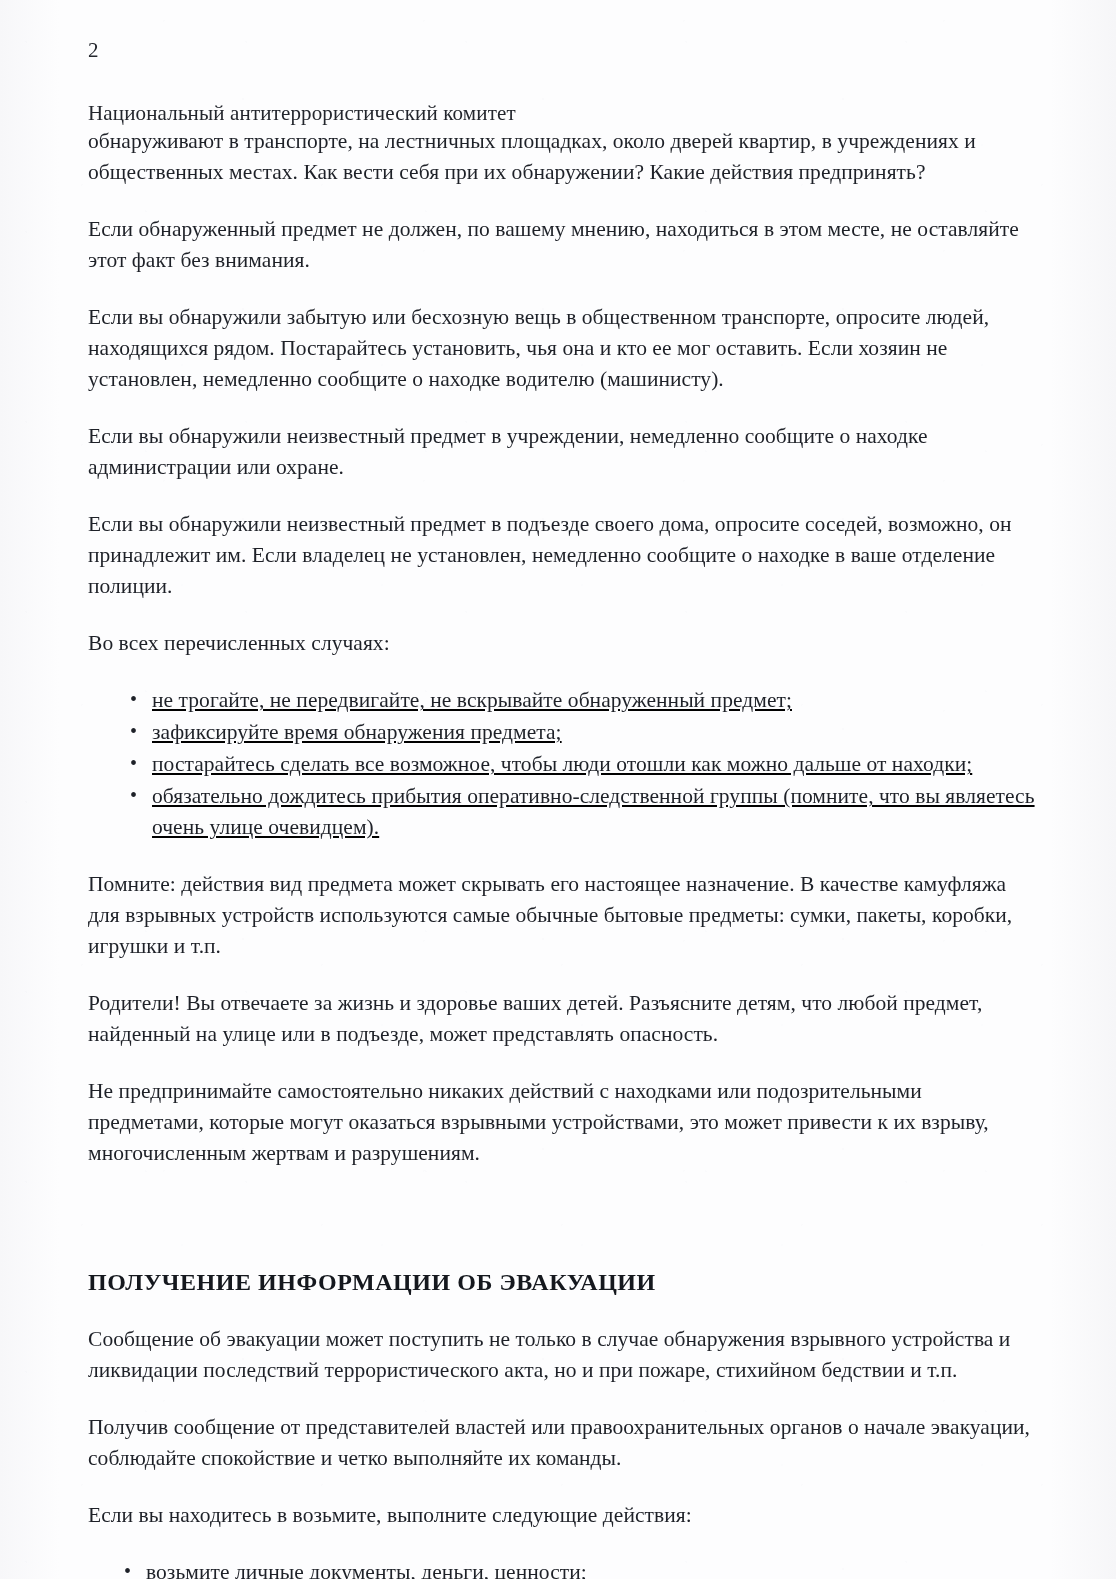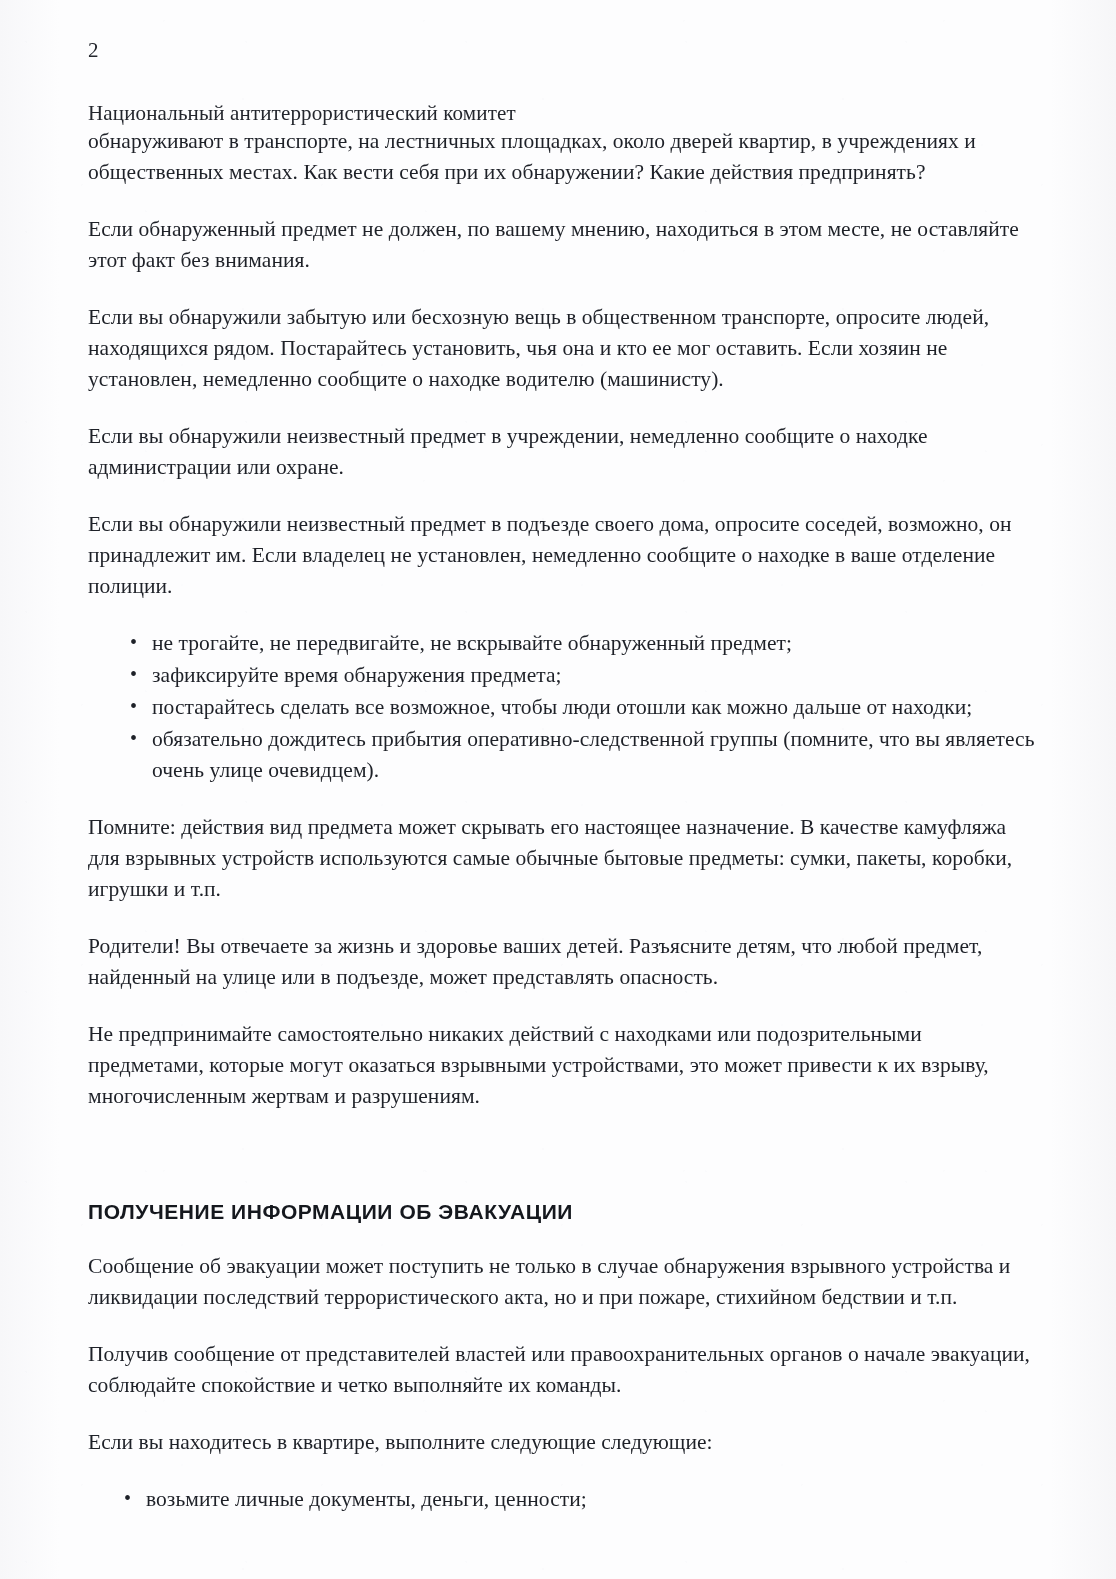--- a/index.html
+++ b/index.html
@@ -72,20 +72,21 @@
     letter-spacing: 0.05px;
   }
 
   p.para.first-body {
   }
 
   ul.bullets {
     list-style: none;
     margin: 12px 0 26px 0;
     padding: 0;
+    text-decoration: underline;
   }
 
   ul.bullets > li {
     font-family: "Liberation Serif", "DejaVu Serif", serif;
     font-size: 21.5px;
     line-height: 31px;
     color: #1e2128;
     position: relative;
     padding-left: 24px;
     margin: 0 0 1px 0;
@@ -99,26 +100,26 @@
     top: -1px;
     font-size: 20px;
     color: #1e2128;
     line-height: 31px;
   }
 
   ul.list-primary   { margin-left: 40px; }
   ul.list-secondary { margin-left: 34px; }
 
   .section-heading {
-    font-family: Liberation Sans, sans-serif;
-    font-size: 21px;
+    font-family: Liberation Serif, serif;
+    font-size: 24px;
     font-weight: bold;
     color: #15181e;
     letter-spacing: 0.55px;
-    margin: 0 0 25px 0;
+    margin: 12px 0 25px 0;
     line-height: 1.3;
   }
 
   .spacer-large { height: 60px; }
 </style>
 </head>
 <body>
 
 <div class="page">
   <div class="scan-noise"></div>
@@ -132,20 +133,21 @@
     <p class="para first-body">обнаруживают в транспорте, на лестничных площадках, около дверей квартир, в учреждениях и общественных местах. Как вести себя при их обнаружении? Какие действия предпринять?</p>
 
     <p class="para">Если обнаруженный предмет не должен, по вашему мнению, находиться в этом месте, не оставляйте этот факт без внимания.</p>
 
     <p class="para">Если вы обнаружили забытую или бесхозную вещь в общественном транспорте, опросите людей, находящихся рядом. Постарайтесь установить, чья она и кто ее мог оставить. Если хозяин не установлен, немедленно сообщите о находке водителю (машинисту).</p>
 
     <p class="para">Если вы обнаружили неизвестный предмет в учреждении, немедленно сообщите о находке администрации или охране.</p>
 
     <p class="para">Если вы обнаружили неизвестный предмет в подъезде своего дома, опросите соседей, возможно, он принадлежит им. Если владелец не установлен, немедленно сообщите о находке в ваше отделение полиции.</p>
 
+    <p class="para">Во всех перечисленных случаях:</p>
 
     <ul class="bullets list-primary">
       <li>не трогайте, не передвигайте, не вскрывайте обнаруженный предмет;</li>
       <li>зафиксируйте время обнаружения предмета;</li>
       <li>постарайтесь сделать все возможное, чтобы люди отошли как можно дальше от находки;</li>
       <li>обязательно дождитесь прибытия оперативно-следственной группы (помните, что вы являетесь очень улице очевидцем).</li>
     </ul>
 
     <p class="para">Помните: действия вид предмета может скрывать его настоящее назначение. В качестве камуфляжа для взрывных устройств используются самые обычные бытовые предметы: сумки, пакеты, коробки, игрушки и т.п.</p>
 
@@ -154,21 +156,21 @@
     <p class="para">Не предпринимайте самостоятельно никаких действий с находками или подозрительными предметами, которые могут оказаться взрывными устройствами, это может привести к их взрыву, многочисленным жертвам и разрушениям.</p>
 
     <div class="spacer-large"></div>
 
     <div class="section-heading">ПОЛУЧЕНИЕ ИНФОРМАЦИИ ОБ ЭВАКУАЦИИ</div>
 
     <p class="para">Сообщение об эвакуации может поступить не только в случае обнаружения взрывного устройства и ликвидации последствий террористического акта, но и при пожаре, стихийном бедствии и т.п.</p>
 
     <p class="para">Получив сообщение от представителей властей или правоохранительных органов о начале эвакуации, соблюдайте спокойствие и четко выполняйте их команды.</p>
 
-    <p class="para">Если вы находитесь в квартире, выполните следующие следующие:</p>
+    <p class="para">Если вы находитесь в возьмите, выполните следующие действия:</p>
 
     <ul class="bullets list-secondary">
       <li>возьмите личные документы, деньги, ценности;</li>
 
     </ul>
 
   </div>
 </div>
 
 </body></html>

